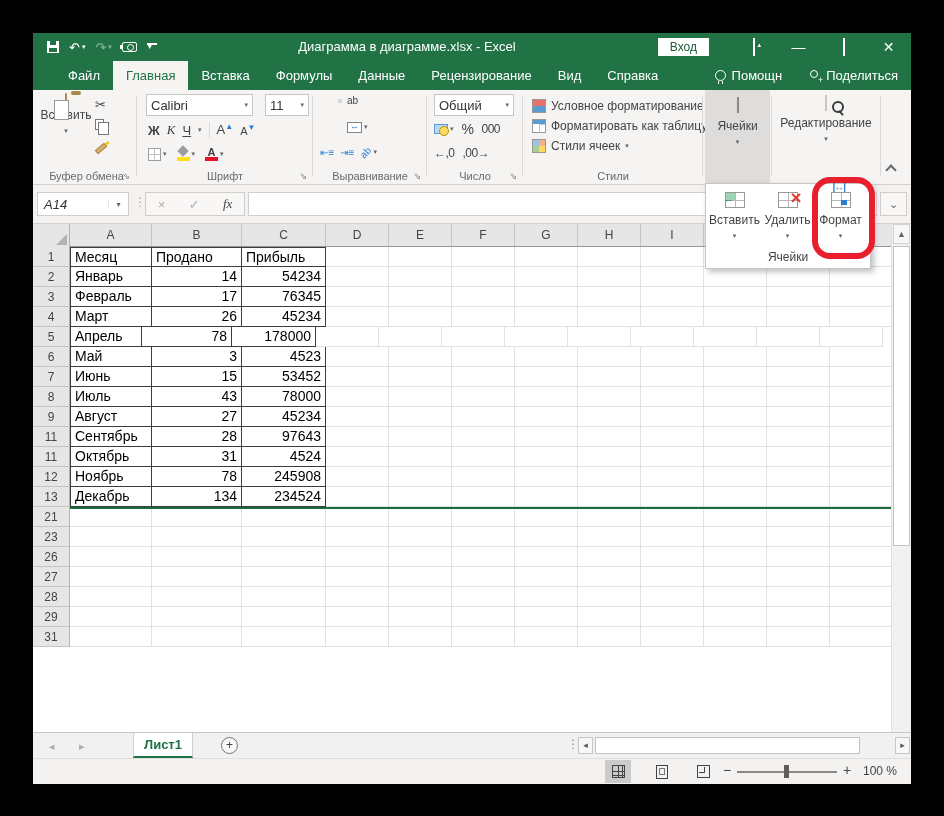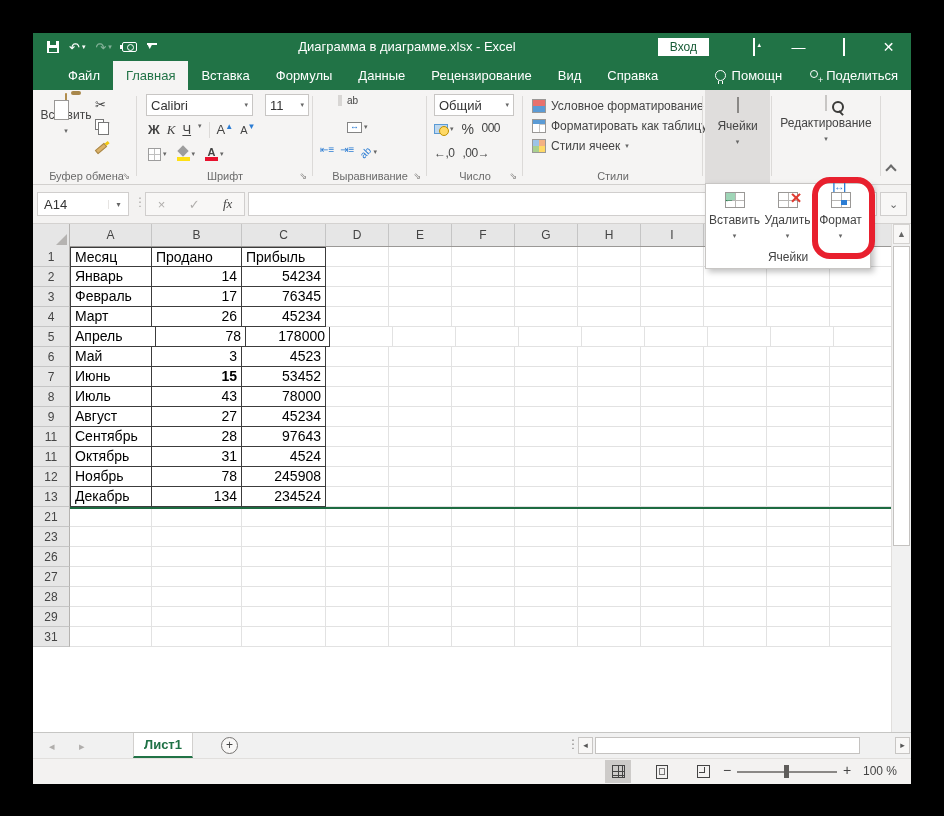--- a/index.html
+++ b/index.html
@@ -53,21 +53,21 @@
   .i-paste::before { content:""; position:absolute; left:5px; top:-3px; width:10px; height:4px; background:#a8874b; border-radius:2px; }
   .i-paste::after { content:""; position:absolute; right:-3px; top:6px; width:13px; height:18px; background:#fff; border:1px solid #9a9896; }
   .smallcol { position:absolute; display:flex; flex-direction:column; gap:4px; }
   .sbtn { font-size:13px; color:#444; display:flex; align-items:center; gap:2px; height:16px; }
   .i-copy { width:9px; height:11px; border:1px solid #777; background:#fff; position:relative; }
   .i-copy::after { content:""; position:absolute; left:2px; top:2px; width:9px; height:11px; border:1px solid #777; background:#fff; }
   .i-brush { width:12px; height:5px; background:#dcb267; border:1px solid #a8874b; transform:rotate(-40deg); position:relative; top:4px; }
   .i-brush::after { content:""; position:absolute; right:-5px; top:0; width:4px; height:3px; background:#f2c811; }
   .combo { background:#fff; border:1px solid #c8c6c4; height:22px; display:flex; align-items:center; font-size:13px; color:#333; padding:0 4px; justify-content:space-between; }
   .fontrow { position:absolute; top:4px; left:6px; display:flex; gap:12px; }
-  .btnrow { position:absolute; display:flex; gap:7px; }
+  .btnrow { position:absolute; display:flex; align-items:center; gap:7px; }
   .fbold { font-weight:bold; font-size:13px; color:#444; }
   .fital { font-style:italic; font-family:"Liberation Serif",serif; font-size:13px; color:#444; }
   .fund { text-decoration:underline; font-size:13px; color:#444; }
   .fA { font-size:13px; color:#444; position:relative; }
   .fA sup { font-size:8px; color:#2b7cd3; }
   .i-border { width:13px; height:13px; border:1px solid #9d9d9d; position:relative; background:#fff; }
   .i-border::before { content:""; position:absolute; left:0; right:0; top:5px; height:1px; background:#c0c0c0; }
   .i-border::after { content:""; position:absolute; top:0; bottom:0; left:5px; width:1px; background:#c0c0c0; }
   .i-fill { width:13px; position:relative; height:14px; }
   .i-fill::before { content:""; position:absolute; left:2px; top:0; width:8px; height:8px; background:#9d9d9d; transform:rotate(45deg); }
@@ -101,21 +101,21 @@
       repeating-linear-gradient(to right, transparent 0 6px, #b8b6b4 6px 7px),
       repeating-linear-gradient(to bottom, transparent 0 4px, #b8b6b4 4px 5px),#fff; margin:0 auto; }
   .i-search { width:24px; height:24px; border:1px solid #c8c6c4; background:#fff; margin:0 auto; position:relative; }
   .i-search::before { content:""; position:absolute; left:6px; top:5px; width:8px; height:8px; border:2px solid #3a3a38; border-radius:50%; }
   .i-search::after { content:""; position:absolute; left:14px; top:14px; width:2px; height:6px; background:#3a3a38; transform:rotate(-45deg); }
   .chev-up { position:absolute; right:16px; bottom:10px; width:8px; height:8px; border-top:2px solid #6a6a6a; border-left:2px solid #6a6a6a; transform:rotate(45deg); }
 
   
   .fbar { position:absolute; left:0; top:152px; right:0; height:39px; background:#f3f2f1; border-bottom:1px solid #d4d2d0; }
   .namebox { position:absolute; left:4px; top:7px; width:92px; height:24px; background:#fff; border:1px solid #d0cecd; font-size:13px; color:#333; display:flex; align-items:center; }
-  .namebox .nbtxt { flex:1; padding-left:6px; }
+  .namebox .nbtxt { flex:1; padding-left:6px;font-style:italic; }
   .namebox .nbarr { width:20px; text-align:center; font-size:8px; color:#666; border-left:1px solid #e6e4e2; }
   .fdots { position:absolute; left:101px; top:10px; color:#a9a7a5; font-size:12px; letter-spacing:0; }
   .fxbox { position:absolute; left:112px; top:7px; width:100px; height:24px; background:#f8f7f6; border:1px solid #d0cecd; display:flex; align-items:center; justify-content:space-around; }
   .fxbox .gx { color:#b0aeac; font-size:13px; }
   .fxbox .fx { color:#444; font-size:13px; font-style:italic; font-family:"Liberation Serif",serif; }
   .finput { position:absolute; left:215px; top:7px; right:34px; height:24px; background:#fff; border:1px solid #d0cecd; }
   .fexp { position:absolute; right:4px; top:7px; width:27px; height:24px; background:#f8f7f6; border:1px solid #d0cecd; text-align:center; line-height:22px; color:#666; font-size:11px; }
 
   
   .grid { position:absolute; left:0; top:191px; right:0; height:508px; background:#fff; overflow:hidden; }
@@ -491,21 +491,21 @@
           <div class="gcell" style="width: 63px;"></div>
           <div class="gcell" style="width: 63px;"></div>
           <div class="gcell" style="width: 63px;"></div>
           <div class="gcell" style="width: 63px;"></div>
           <div class="gcell" style="width: 63px;"></div>
           <div class="gcell" style="width: 63px;"></div>
           <div class="gcell" style="width: 63px;"></div>
         </div>
         <div class="grow">
           <div class="rowhdr">5</div>
-          <div class="gcell dcell c0" style="width: 86px;">Апрель</div>
+          <div class="gcell dcell c0" style="width: 72px;">Апрель</div>
           <div class="gcell dcell num" style="width: 90px;">78</div>
           <div class="gcell dcell num" style="width: 84px;">178000</div>
           <div class="gcell" style="width: 63px;"></div>
           <div class="gcell" style="width: 63px;"></div>
           <div class="gcell" style="width: 63px;"></div>
           <div class="gcell" style="width: 63px;"></div>
           <div class="gcell" style="width: 63px;"></div>
           <div class="gcell" style="width: 63px;"></div>
           <div class="gcell" style="width: 63px;"></div>
           <div class="gcell" style="width: 63px;"></div>
@@ -522,21 +522,21 @@
           <div class="gcell" style="width: 63px;"></div>
           <div class="gcell" style="width: 63px;"></div>
           <div class="gcell" style="width: 63px;"></div>
           <div class="gcell" style="width: 63px;"></div>
           <div class="gcell" style="width: 63px;"></div>
           <div class="gcell" style="width: 63px;"></div>
         </div>
         <div class="grow">
           <div class="rowhdr">7</div>
           <div class="gcell dcell c0" style="width: 82px;">Июнь</div>
-          <div class="gcell dcell num" style="width: 90px; font-weight: bold;">15</div>
+          <div class="gcell dcell num" style="width: 90px;">15</div>
           <div class="gcell dcell num" style="width: 84px;">53452</div>
           <div class="gcell" style="width: 63px;"></div>
           <div class="gcell" style="width: 63px;"></div>
           <div class="gcell" style="width: 63px;"></div>
           <div class="gcell" style="width: 63px;"></div>
           <div class="gcell" style="width: 63px;"></div>
           <div class="gcell" style="width: 63px;"></div>
           <div class="gcell" style="width: 63px;"></div>
           <div class="gcell" style="width: 63px;"></div>
           <div class="gcell" style="width: 63px;"></div>

